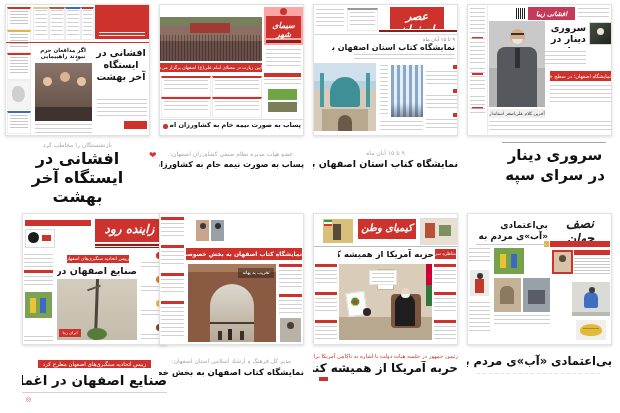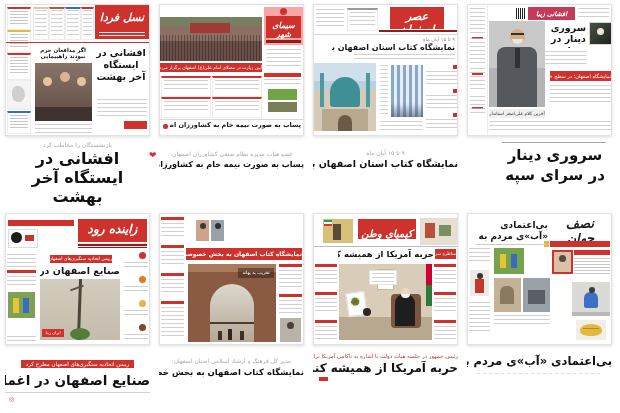--- a/index.html
+++ b/index.html
@@ -59,21 +59,20 @@
         <div class="tl2" style="margin:1px;height:26px"></div>
       </div>
     <div class="abs brief" style="left:59px;top:2px;width:14px;height:30px;border-top-color:#3a6bbf">
         <div class="tl2" style="margin:1px;height:26px"></div>
       </div>
     <div class="abs brief" style="left:75px;top:2px;width:11px;height:30px">
         <div class="tl2" style="margin:1px;height:26px"></div>
       </div>
 
     <div class="abs red" style="left:89px;top:0;width:54px;height:34px">
-      <div class="mast" style="font-size:11px;padding-top:6px">نسل فردا</div>
       <div class="wl abs" style="left:4px;bottom:2px;width:46px;height:5px"></div>
     </div>
     <div class="abs" style="left:0;top:37px;width:143px;height:1px;background:#ce322c"></div>
 
     <div class="abs htxt" style="left:28px;top:42px;width:58px;height:14px;font-size:5.5px;text-align:center">اگر مدافعان حرم نبودند راهپیمایی اربعین نبود</div>
     <div class="abs" style="left:29px;top:58px;width:57px;height:58px;background:linear-gradient(180deg,#8a7468,#5f4b44)">
       <div class="abs circle" style="left:8px;top:14px;width:9px;height:9px;background:#e6c3a2"></div>
       <div class="abs circle" style="left:25px;top:9px;width:10px;height:10px;background:#dbb392"></div>
       <div class="abs circle" style="left:42px;top:14px;width:9px;height:9px;background:#e6c3a2"></div>
       <div class="abs" style="left:0;bottom:0;width:57px;height:14px;background:#3f3330"></div>
@@ -224,21 +223,21 @@
   </div>
 
   <div class="cap" style="margin-top:6px">
     <div style="height:1px;background:#a8a8a8;width:104px;margin-left:auto;margin-right:6px"></div>
     <div class="head" style="font-size:15px;line-height:1.3;width:106px;margin-left:auto;margin-right:4px;margin-top:3px">سروری دینار در سرای سپه</div>
   </div>
 </div>
 
 <span class="heart">❤</span>
 
-<div class="cell" style="left:5px;top:213px">
+<div class="cell" style="left:22px;top:213px">
   <div class="thumb">
     <div class="abs red wtiny" style="left:2px;top:6px;width:66px;height:6px;font-size:3.5px;line-height:6px"></div>
     <div class="abs red" style="left:72px;top:5px;width:69px;height:23px">
       <div class="mast" style="font-size:12px;padding-top:3px">زاینده رود</div>
     </div>
     <div class="abs wl" style="left:72px;top:29px;width:69px;height:5px;background-color:#8f1d1a"></div>
     <div class="abs" style="left:2px;top:15px;width:28px;height:17px;border:1px solid #ddd">
       <div class="abs circle" style="left:2px;top:2px;width:11px;height:11px;background:#1c1c1c"></div>
       <div class="abs" style="left:16px;top:5px;width:9px;height:6px;background:#ce322c"></div>
     </div>
@@ -333,21 +332,21 @@
   </div>
 </div>
 
 <div class="cell" style="left:313px;top:213px">
   <div class="thumb">
     <div class="abs" style="left:9px;top:5px;width:30px;height:24px;background:#d9c07a">
       <div class="abs" style="left:10px;top:5px;width:8px;height:16px;background:#5a4a3a"></div>
       <div class="abs" style="left:1px;top:1px;width:8px;height:6px;background:linear-gradient(180deg,#2f9e44 0 33%,#fff 33% 66%,#d33 66%)"></div>
     </div>
     <div class="abs red" style="left:44px;top:5px;width:58px;height:20px">
-      <div class="mast" style="font-size:10px;padding-top:9px">کیمیای وطن</div>
+      <div class="mast" style="font-size:10px;padding-top:3px">کیمیای وطن</div>
     </div>
     <div class="abs" style="left:106px;top:4px;width:36px;height:25px;background:#e7e0d2;border:1px solid #ddd">
       <div class="abs" style="left:4px;top:4px;width:10px;height:15px;background:#b8503a"></div>
       <div class="abs" style="left:18px;top:6px;width:12px;height:11px;background:#7d8f5e"></div>
     </div>
     <div class="abs" style="left:0;top:32px;width:143px;height:1px;background:#bbb"></div>
 
     <div class="abs htxt nowrap" style="left:24px;top:35px;width:96px;font-size:8.5px;text-align:center">حربه آمریکا از همیشه کندتر است</div>
     <div class="abs red wtiny" style="left:121px;top:35px;width:21px;height:10px;font-size:4.5px;line-height:10px">مناظره سرخ</div>
 

